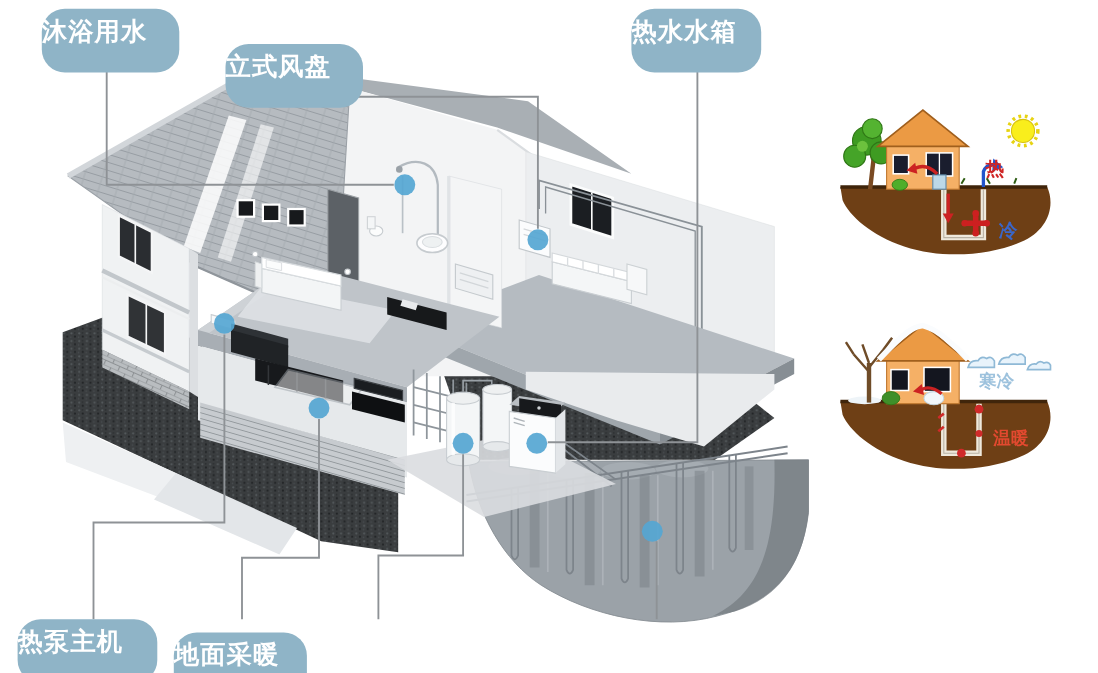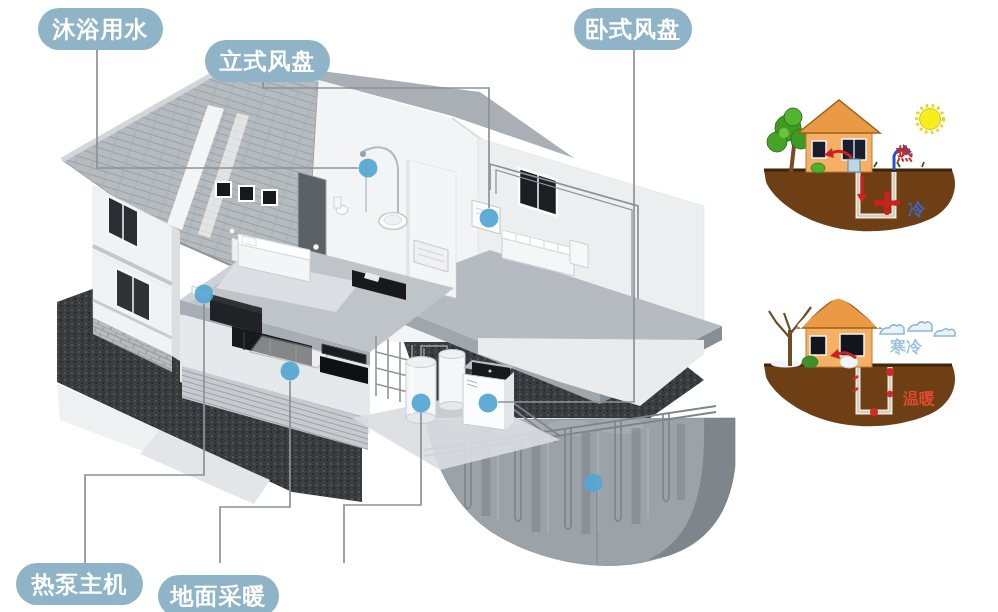--- a/index.html
+++ b/index.html
@@ -2,22 +2,22 @@
 <html><head>
 <meta charset="utf-8">
 <style>
   html,body{margin:0;padding:0;background:#fff;}
   .stage{
     position:relative;width:998px;height:612px;background:#ffffff;overflow:hidden;
     font-family:"DejaVu Sans","Liberation Sans",sans-serif;
   }
   .stage svg{position:absolute;left:0;top:0;}
   .pill{
-    position:absolute;height:42px;background:#8fb4c7;border-radius:21px;
-    color:#ffffff;font-size:23px;font-weight:bold;text-align:center;
+    position:absolute;height:58px;background:#8fb4c7;border-radius:21px;
+    color:#ffffff;font-size:23px;font-weight:bold;text-align:left;
     line-height:43px;letter-spacing:1px;user-select:none;white-space:nowrap;
   }
   .svgtxt{font-family:"DejaVu Sans","Liberation Sans",sans-serif;font-weight:bold;}
 </style>
 </head>
 <body>
 
 <div class="stage">
 
 <svg width="998" height="612" viewBox="0 0 998 612">
@@ -319,17 +319,17 @@
       <circle cx="890" cy="394" r="3.2" fill="#d02a2a"></circle>
       <path d="M858,376 l-5,4 M858,388 l-5,4" stroke="#d02a2a" stroke-width="2.4"></path>
     </g>
     <text class="svgtxt" x="890" y="352" font-size="16" fill="#9dc2dd">寒冷</text>
     <text class="svgtxt" x="903" y="404" font-size="16" fill="#e2492f">温暖</text>
   </g>
 </svg>
 
   <div class="pill" style="left:38px;top:8px;width:125px;">沐浴用水</div>
   <div class="pill" style="left:205px;top:8px;width:125px;margin-top:32px;">立式风盘</div>
-  <div class="pill" style="left:574px;top:8px;width:118px;">卧式风盘</div>
+  <div class="pill" style="left:574px;top:8px;width:118px;">热水水箱</div>
   <div class="pill" style="left:16px;top:563px;width:127px;">热泵主机</div>
   <div class="pill" style="left:158px;top:563px;width:121px;margin-top:12px;">地面采暖</div>
 
 </div>
 
 </body></html>

